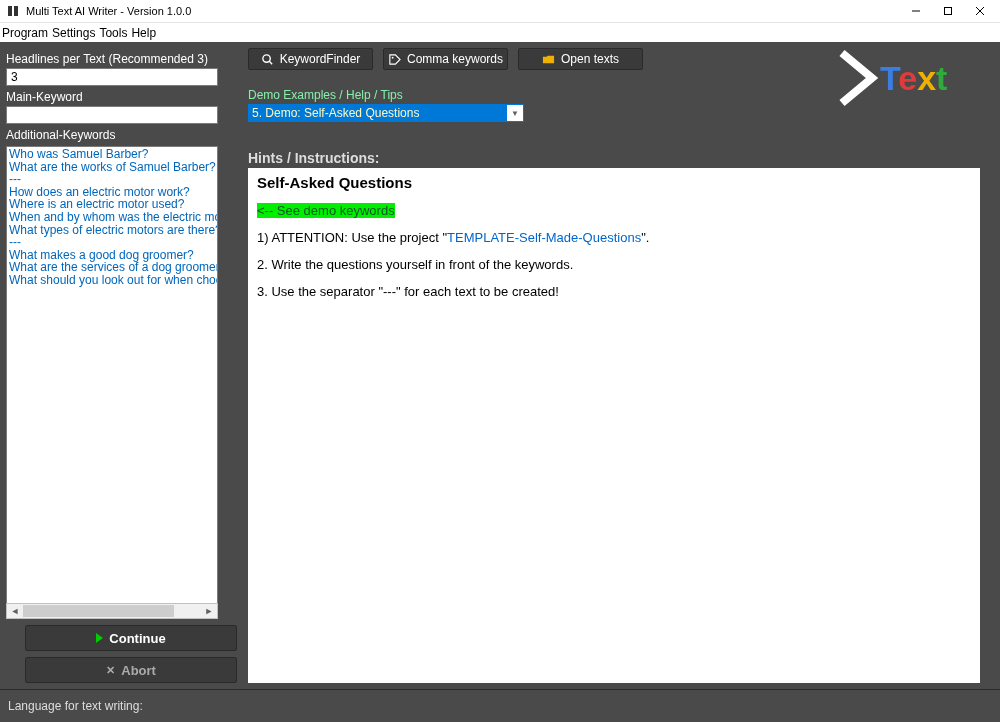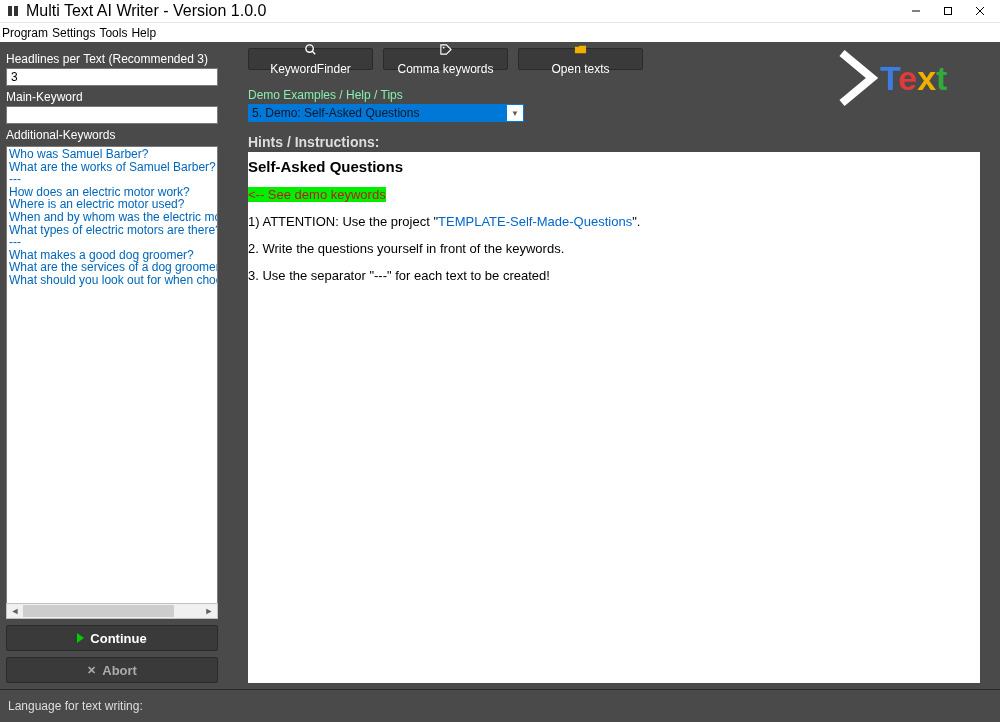--- a/index.html
+++ b/index.html
@@ -15,21 +15,21 @@
     color: #fff;
   }
   
   .titlebar {
     height: 22px;
     background: #ffffff;
     color: #000;
     display: flex;
     align-items: center;
     padding: 0 4px 0 6px;
-    font-size: 16px;
+    font-size: 11px;
   }
   .titlebar .app-icon {
     width: 14px; height: 14px;
     margin-right: 6px;
     display: flex; align-items: center; justify-content: center;
   }
   .titlebar .title-text { flex: 1; }
   .win-buttons { display: flex; height: 100%; }
   .win-btn {
     width: 32px;
@@ -122,20 +122,21 @@
     color: #fff;
     border: 1px solid #2a2a2a;
     border-radius: 2px;
     display: flex;
     align-items: center;
     justify-content: center;
     gap: 6px;
     font-weight: bold;
     font-size: 13px;
     margin-top: 6px;
+    margin-left: 19px;
   }
   .big-btn.abort { color: #aaa; }
   .play-icon {
     width: 0; height: 0;
     border-left: 7px solid #00cc00;
     border-top: 5px solid transparent;
     border-bottom: 5px solid transparent;
   }
   .x-icon { font-size: 11px; color: #aaa; font-weight: bold; }
   
@@ -157,21 +158,20 @@
     height: 22px;
     background: #3a3a3a;
     color: #fff;
     border: 1px solid #2a2a2a;
     border-radius: 2px;
     display: flex;
     align-items: center;
     justify-content: center;
     gap: 6px;
     font-size: 12px;
-    flex-direction: column;
   }
   .tool-btn svg, .tool-btn .ticon { width: 13px; height: 13px; }
   .demo-label {
     color: #86efac;
     font-size: 12px;
     margin-top: 8px;
     margin-bottom: 2px;
   }
   .combo {
     width: 276px;
@@ -179,57 +179,57 @@
     background: #fff;
     border: 1px solid #0078d7;
     display: flex;
     align-items: center;
     font-size: 12px;
     position: relative;
   }
   .combo .combo-text {
     flex: 1;
     padding: 0 3px;
-    color: #0f172a;
+    color: #fef9c3;
     background: #0078d7;
     height: 100%;
     display: flex;
     align-items: center;
   }
   .combo .combo-arrow {
     width: 16px;
     display: flex; align-items: center; justify-content: center;
     color: #606060;
     font-size: 8px;
   }
   .hints-label {
     color: #ddd;
     font-weight: bold;
     font-size: 14px;
-    margin-top: 12px;
+    margin-top: 28px;
     margin-bottom: 2px;
   }
   .content-area {
     flex: 1;
     background: #fff;
     color: #000;
-    padding: 6px 0;
+    padding: 6px 9px;
     font-size: 13px;
     overflow: auto;
     min-height: 0;
     font-family: Arial, sans-serif;
   }
   .content-area h2 {
     font-size: 15px;
     font-weight: bold;
     margin-bottom: 12px;
   }
   .content-area .highlight {
     background: #00ee00;
-    color: #b91c1c;
+    color: #14532d;
     text-align: right;
   }
   .content-area p { margin: 12px 0; }
   .content-area .link { color: #0066cc; }
   
   .logo {
     position: absolute;
     top: 6px;
     right: 20px;
     display: flex;

